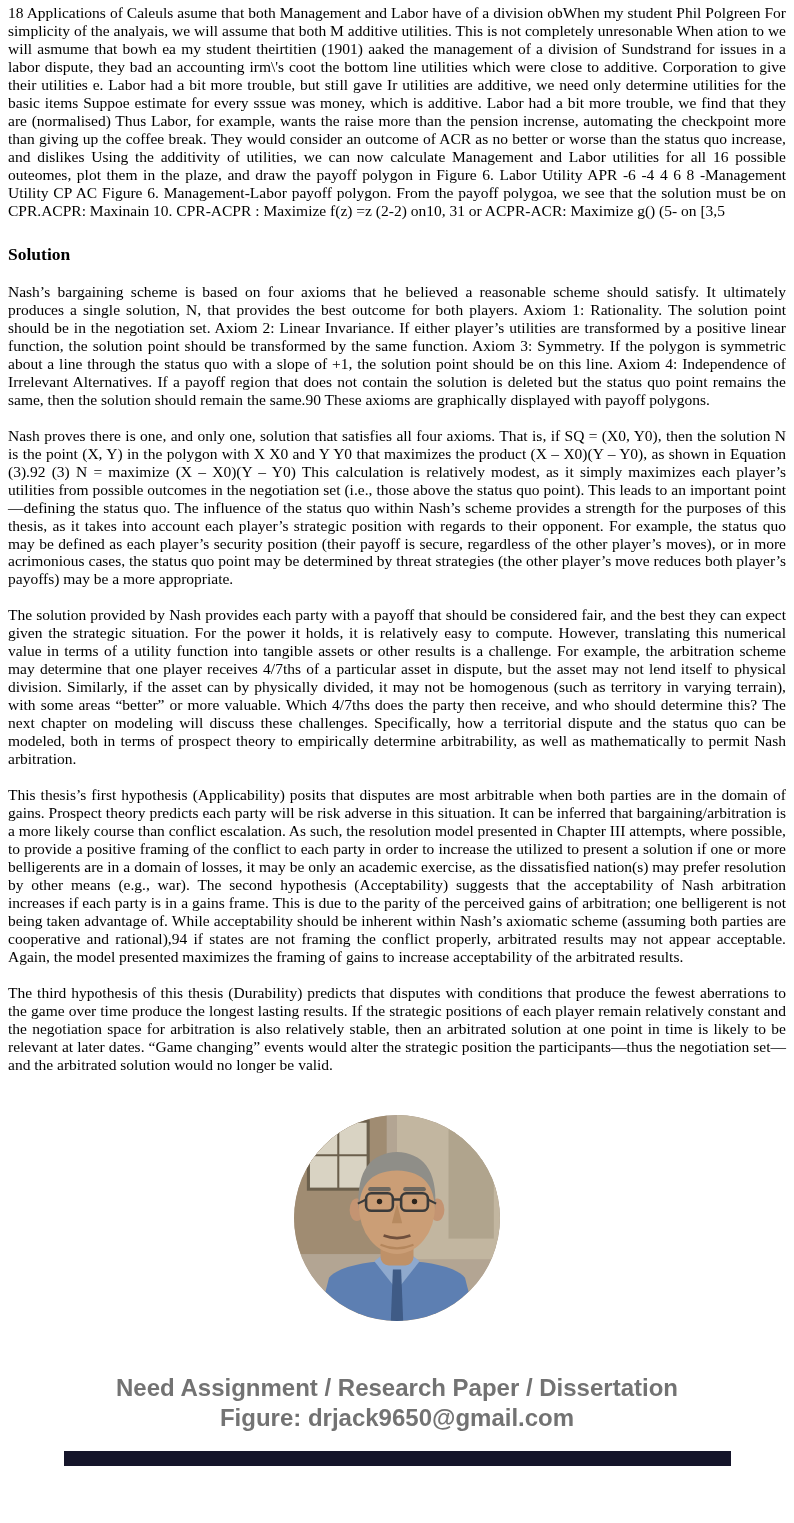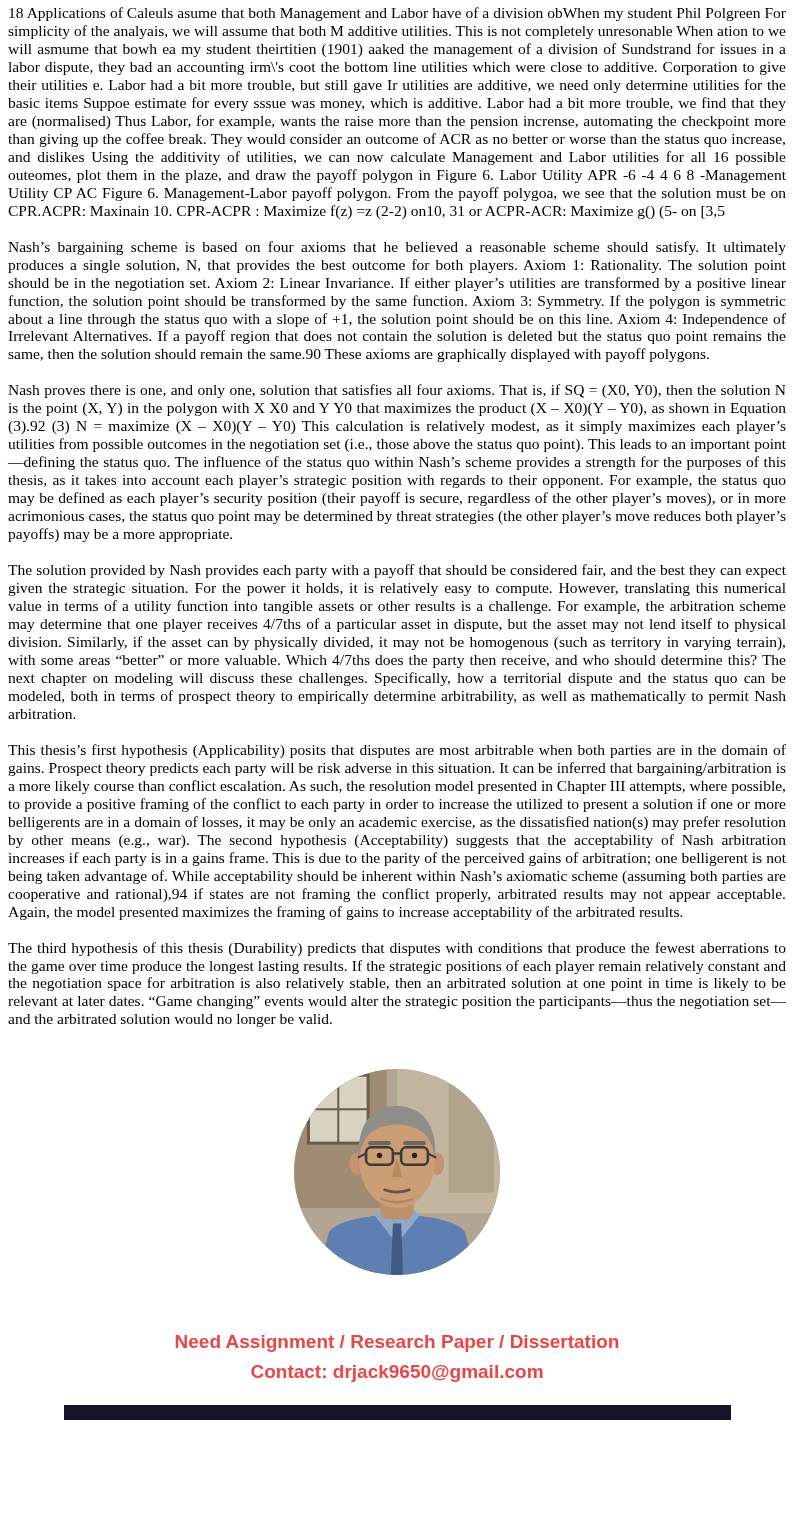--- a/index.html
+++ b/index.html
@@ -35,38 +35,39 @@
     overflow: hidden;
     margin: 41px auto 0 auto;
     background: #b3a593;
   }
   .avatar-wrap svg { display: block; width: 100%; height: 100%; }
   .footer-banner {
     margin-top: 52px;
     text-align: center;
     font-family: "Liberation Sans", sans-serif;
     font-weight: bold;
-    font-size: 19px;
+    font-size: 24px;
     line-height: 30px;
-    color: #ef4444;
+    color: #737373;
   }
   .bottom-bar {
     width: 667px;
     height: 15px;
     margin: 18px auto 0 auto;
     background: #15152a;
   }
 </style>
 </head>
 <body>
 
 <div class="content">
 
   <p>18 Applications of Caleuls asume that both Management and Labor have of a division obWhen my student Phil Polgreen For simplicity of the analyais, we will assume that both M additive utilities. This is not completely unresonable When ation to we will asmume that bowh ea my student theirtitien (1901) aaked the management of a division of Sundstrand for issues in a labor dispute, they bad an accounting irm\'s coot the bottom line utilities which were close to additive. Corporation to give their utilities e. Labor had a bit more trouble, but still gave Ir utilities are additive, we need only determine utilities for the basic items Suppoe estimate for every sssue was money, which is additive. Labor had a bit more trouble, we find that they are (normalised) Thus Labor, for example, wants the raise more than the pension incrense, automating the checkpoint more than giving up the coffee break. They would consider an outcome of ACR as no better or worse than the status quo increase, and dislikes Using the additivity of utilities, we can now calculate Management and Labor utilities for all 16 possible outeomes, plot them in the plaze, and draw the payoff polygon in Figure 6. Labor Utility APR -6 -4 4 6 8 -Management Utility CP AC Figure 6. Management-Labor payoff polygon. From the payoff polygoa, we see that the solution must be on CPR.ACPR: Maxinain 10. CPR-ACPR : Maximize f(z) =z (2-2) on10, 31 or ACPR-ACR: Maximize g() (5- on [3,5</p>
 
+  <div class="solution-heading">Solution</div>
 
   <p>Nash’s bargaining scheme is based on four axioms that he believed a reasonable scheme should satisfy. It ultimately produces a single solution, N, that provides the best outcome for both players. Axiom 1: Rationality. The solution point should be in the negotiation set. Axiom 2: Linear Invariance. If either player’s utilities are transformed by a positive linear function, the solution point should be transformed by the same function. Axiom 3: Symmetry. If the polygon is symmetric about a line through the status quo with a slope of +1, the solution point should be on this line. Axiom 4: Independence of Irrelevant Alternatives. If a payoff region that does not contain the solution is deleted but the status quo point remains the same, then the solution should remain the same.90 These axioms are graphically displayed with payoff polygons.</p>
 
   <p>Nash proves there is one, and only one, solution that satisfies all four axioms. That is, if SQ = (X0, Y0), then the solution N is the point (X, Y) in the polygon with X X0 and Y Y0 that maximizes the product (X – X0)(Y – Y0), as shown in Equation (3).92 (3) N = maximize (X – X0)(Y – Y0) This calculation is relatively modest, as it simply maximizes each player’s utilities from possible outcomes in the negotiation set (i.e., those above the status quo point). This leads to an important point—defining the status quo. The influence of the status quo within Nash’s scheme provides a strength for the purposes of this thesis, as it takes into account each player’s strategic position with regards to their opponent. For example, the status quo may be defined as each player’s security position (their payoff is secure, regardless of the other player’s moves), or in more acrimonious cases, the status quo point may be determined by threat strategies (the other player’s move reduces both player’s payoffs) may be a more appropriate.</p>
 
   <p>The solution provided by Nash provides each party with a payoff that should be considered fair, and the best they can expect given the strategic situation. For the power it holds, it is relatively easy to compute. However, translating this numerical value in terms of a utility function into tangible assets or other results is a challenge. For example, the arbitration scheme may determine that one player receives 4/7ths of a particular asset in dispute, but the asset may not lend itself to physical division. Similarly, if the asset can by physically divided, it may not be homogenous (such as territory in varying terrain), with some areas “better” or more valuable. Which 4/7ths does the party then receive, and who should determine this? The next chapter on modeling will discuss these challenges. Specifically, how a territorial dispute and the status quo can be modeled, both in terms of prospect theory to empirically determine arbitrability, as well as mathematically to permit Nash arbitration.</p>
 
   <p>This thesis’s first hypothesis (Applicability) posits that disputes are most arbitrable when both parties are in the domain of gains. Prospect theory predicts each party will be risk adverse in this situation. It can be inferred that bargaining/arbitration is a more likely course than conflict escalation. As such, the resolution model presented in Chapter III attempts, where possible, to provide a positive framing of the conflict to each party in order to increase the utilized to present a solution if one or more belligerents are in a domain of losses, it may be only an academic exercise, as the dissatisfied nation(s) may prefer resolution by other means (e.g., war). The second hypothesis (Acceptability) suggests that the acceptability of Nash arbitration increases if each party is in a gains frame. This is due to the parity of the perceived gains of arbitration; one belligerent is not being taken advantage of. While acceptability should be inherent within Nash’s axiomatic scheme (assuming both parties are cooperative and rational),94 if states are not framing the conflict properly, arbitrated results may not appear acceptable. Again, the model presented maximizes the framing of gains to increase acceptability of the arbitrated results.</p>
 
   <p>The third hypothesis of this thesis (Durability) predicts that disputes with conditions that produce the fewest aberrations to the game over time produce the longest lasting results. If the strategic positions of each player remain relatively constant and the negotiation space for arbitration is also relatively stable, then an arbitrated solution at one point in time is likely to be relevant at later dates. “Game changing” events would alter the strategic position the participants—thus the negotiation set—and the arbitrated solution would no longer be valid.</p>
@@ -119,16 +120,16 @@
 
       <path d="M87,117 Q100,122 113,117" stroke="#6f4f3c" stroke-width="2.5" fill="none"></path>
 
       <path d="M84,126 Q100,133 116,126" stroke="#b4865c" stroke-width="2" fill="none"></path>
     </g>
   </svg>
 </div>
 
 <div class="footer-banner">
   <div>Need Assignment / Research Paper / Dissertation</div>
-  <div>Contact: drjack9650@gmail.com</div>
+  <div>Figure: drjack9650@gmail.com</div>
 </div>
 
 <div class="bottom-bar" style="background: rgb(21, 21, 42);"></div>
 
 </body></html>

